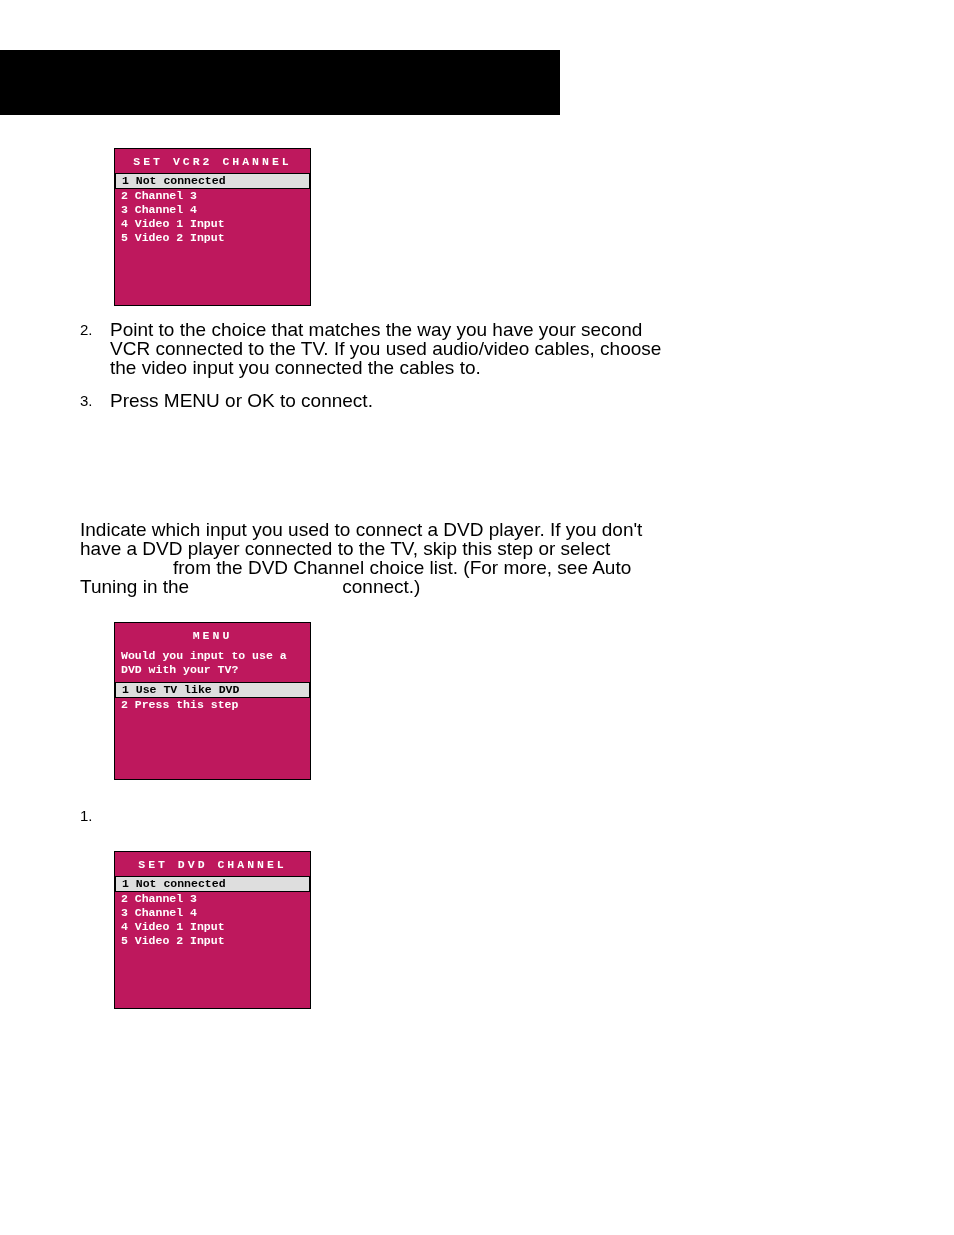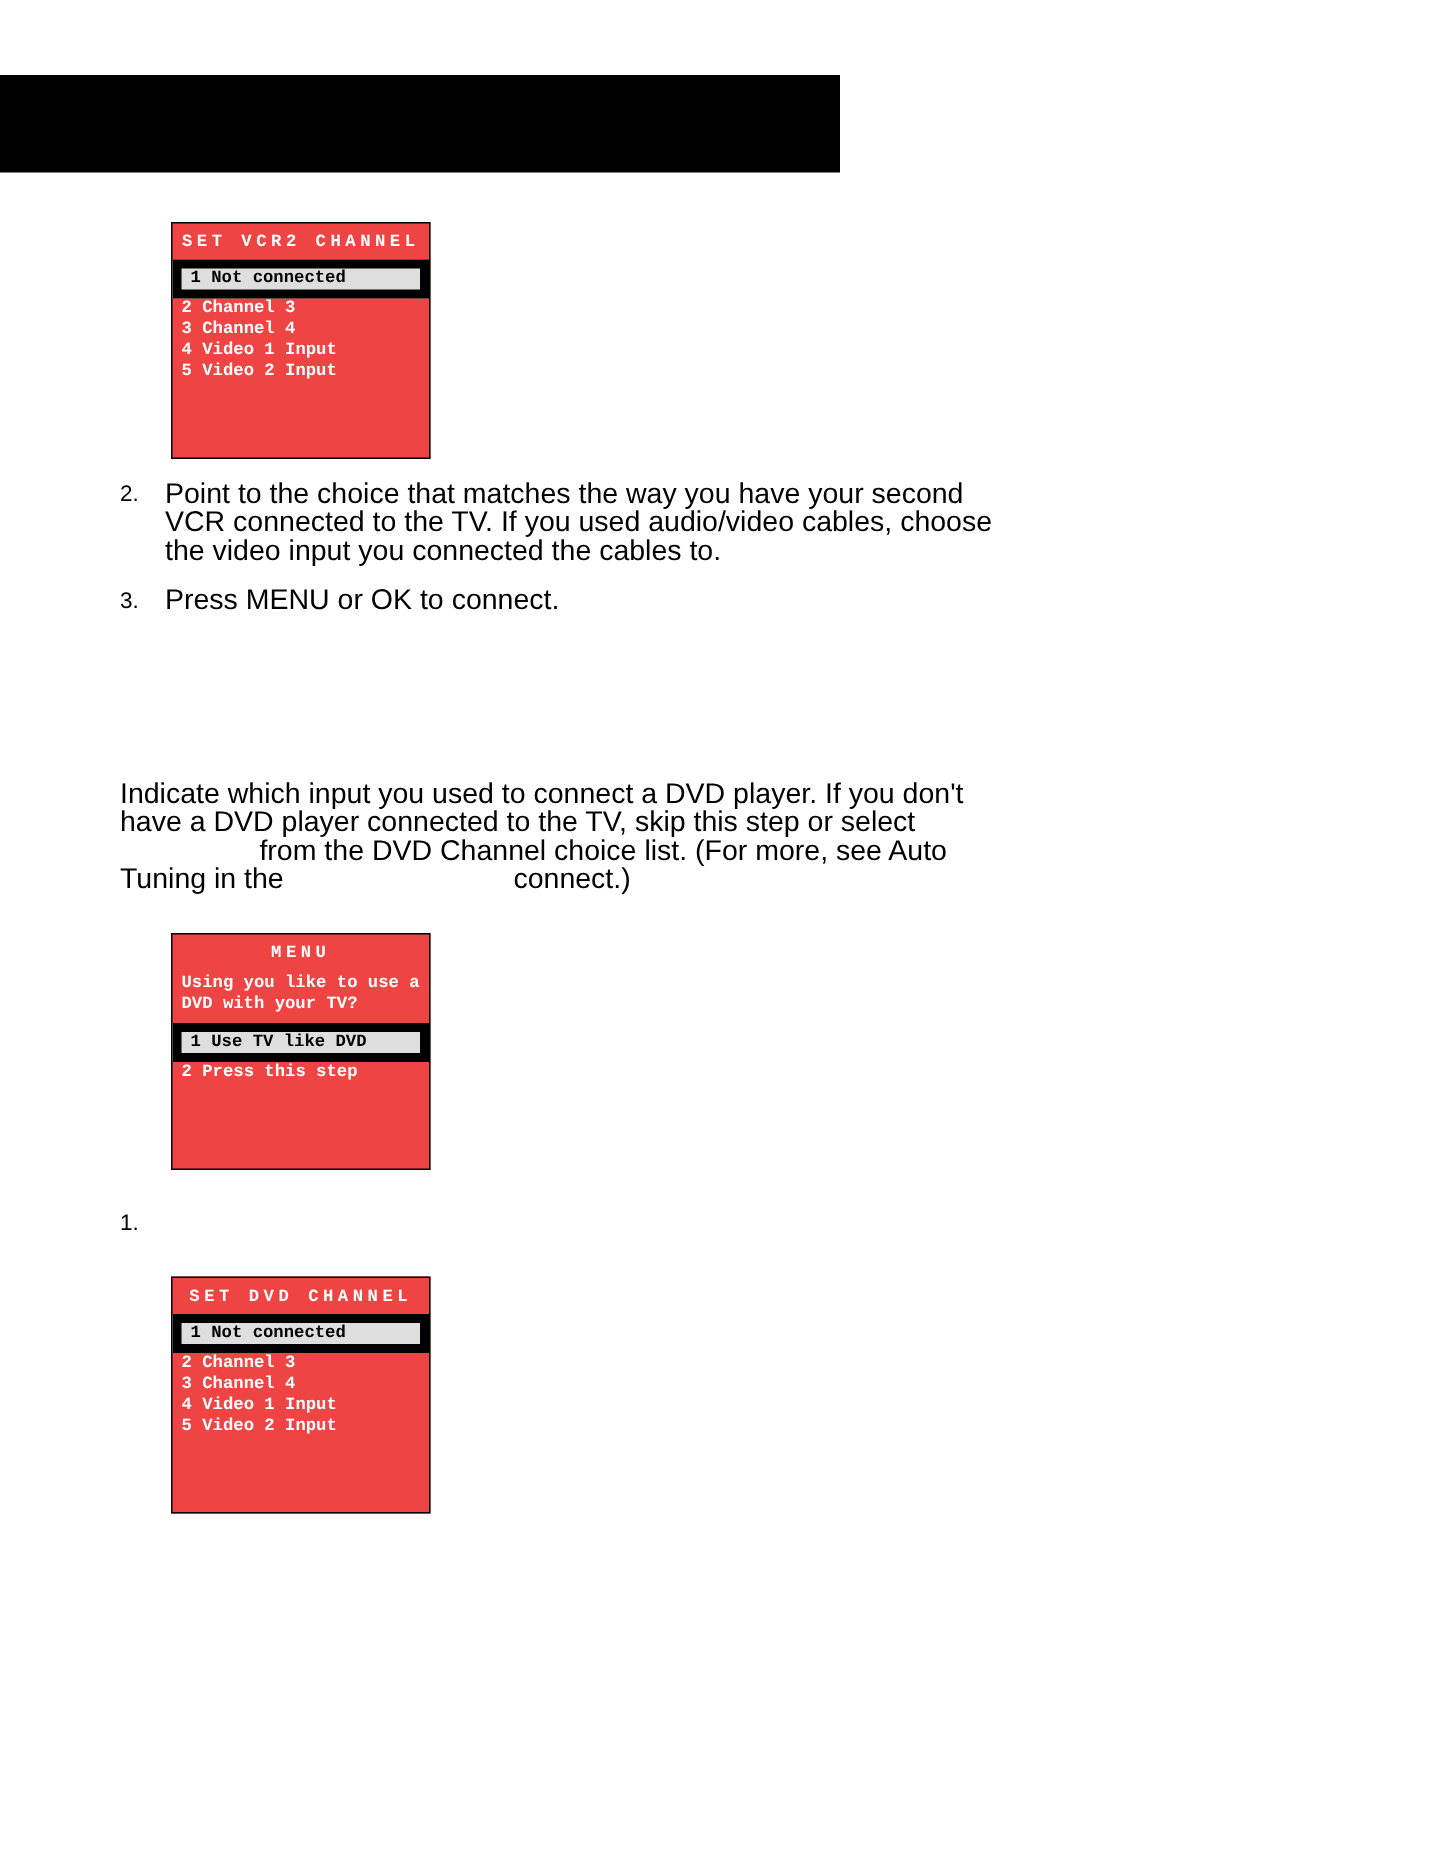--- a/index.html
+++ b/index.html
@@ -21,45 +21,45 @@
   }
   .content {
     position: absolute;
     left: 80px;
     top: 148px;
     width: 600px;
   }
   .menu-panel {
     position: relative;
     margin-left: 34px;
-    width: 173px;
+    width: 197px;
     height: 158px;
     border: 1px solid #000;
-    background: #ef4444;
+    background: #be185d;
     padding-top: 6px;
     font-family: "Courier New", monospace;
     font-weight: bold;
     font-size: 11.5px;
     color: #fff;
     line-height: 14px;
   }
   .menu-title {
     text-align: center;
     letter-spacing: 3px;
     color: #fff;
     margin-bottom: 4px;
   }
   .menu-item {
     padding: 0 6px;
     white-space: pre;
   }
   .menu-item.sel {
     background: #dedede;
     color: #000;
-    border: 6px solid #000000;
+    border: 1px solid #000000;
     margin-top: 1px;
   }
   .menu-question {
     padding: 2px 6px 4px 6px;
     white-space: normal;
   }
   .step {
     display: flex;
     font-size: 15px;
     line-height: 19px;
@@ -115,21 +115,21 @@
 
 
   <div class="para block">
     <span>Indicate which input you used to connect a DVD player. If you don't have a DVD player connected to the TV, skip this step or select </span><span class="ital" style="color:#fff">Not connected</span><span> from the DVD Channel choice list. (For more, see Auto Tuning in the </span><span class="ital" style="color:#fff">Using the Menus</span><span> connect.)</span>
   </div>
 
   <div style="height:26px"></div>
 
   <div class="menu-panel">
     <div class="menu-title">MENU</div>
-    <div class="menu-question">Using you like to use a DVD with your TV?</div>
+    <div class="menu-question">Would you input to use a DVD with your TV?</div>
     <div class="menu-item sel"><span>1</span> <span>Use TV like DVD</span></div>
     <div class="menu-item"><span>2</span> <span>Press this step</span></div>
   </div>
 
   <div class="step" style="margin-top:26px">
     <div class="num">1.</div>
   </div>
 
   <div style="height:26px"></div>
 

